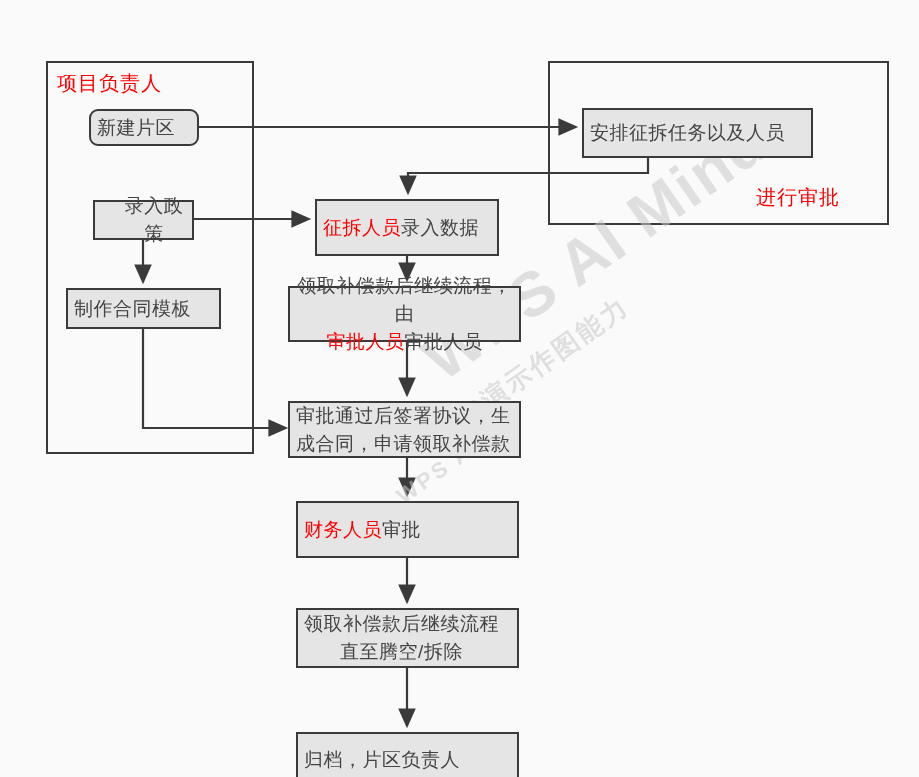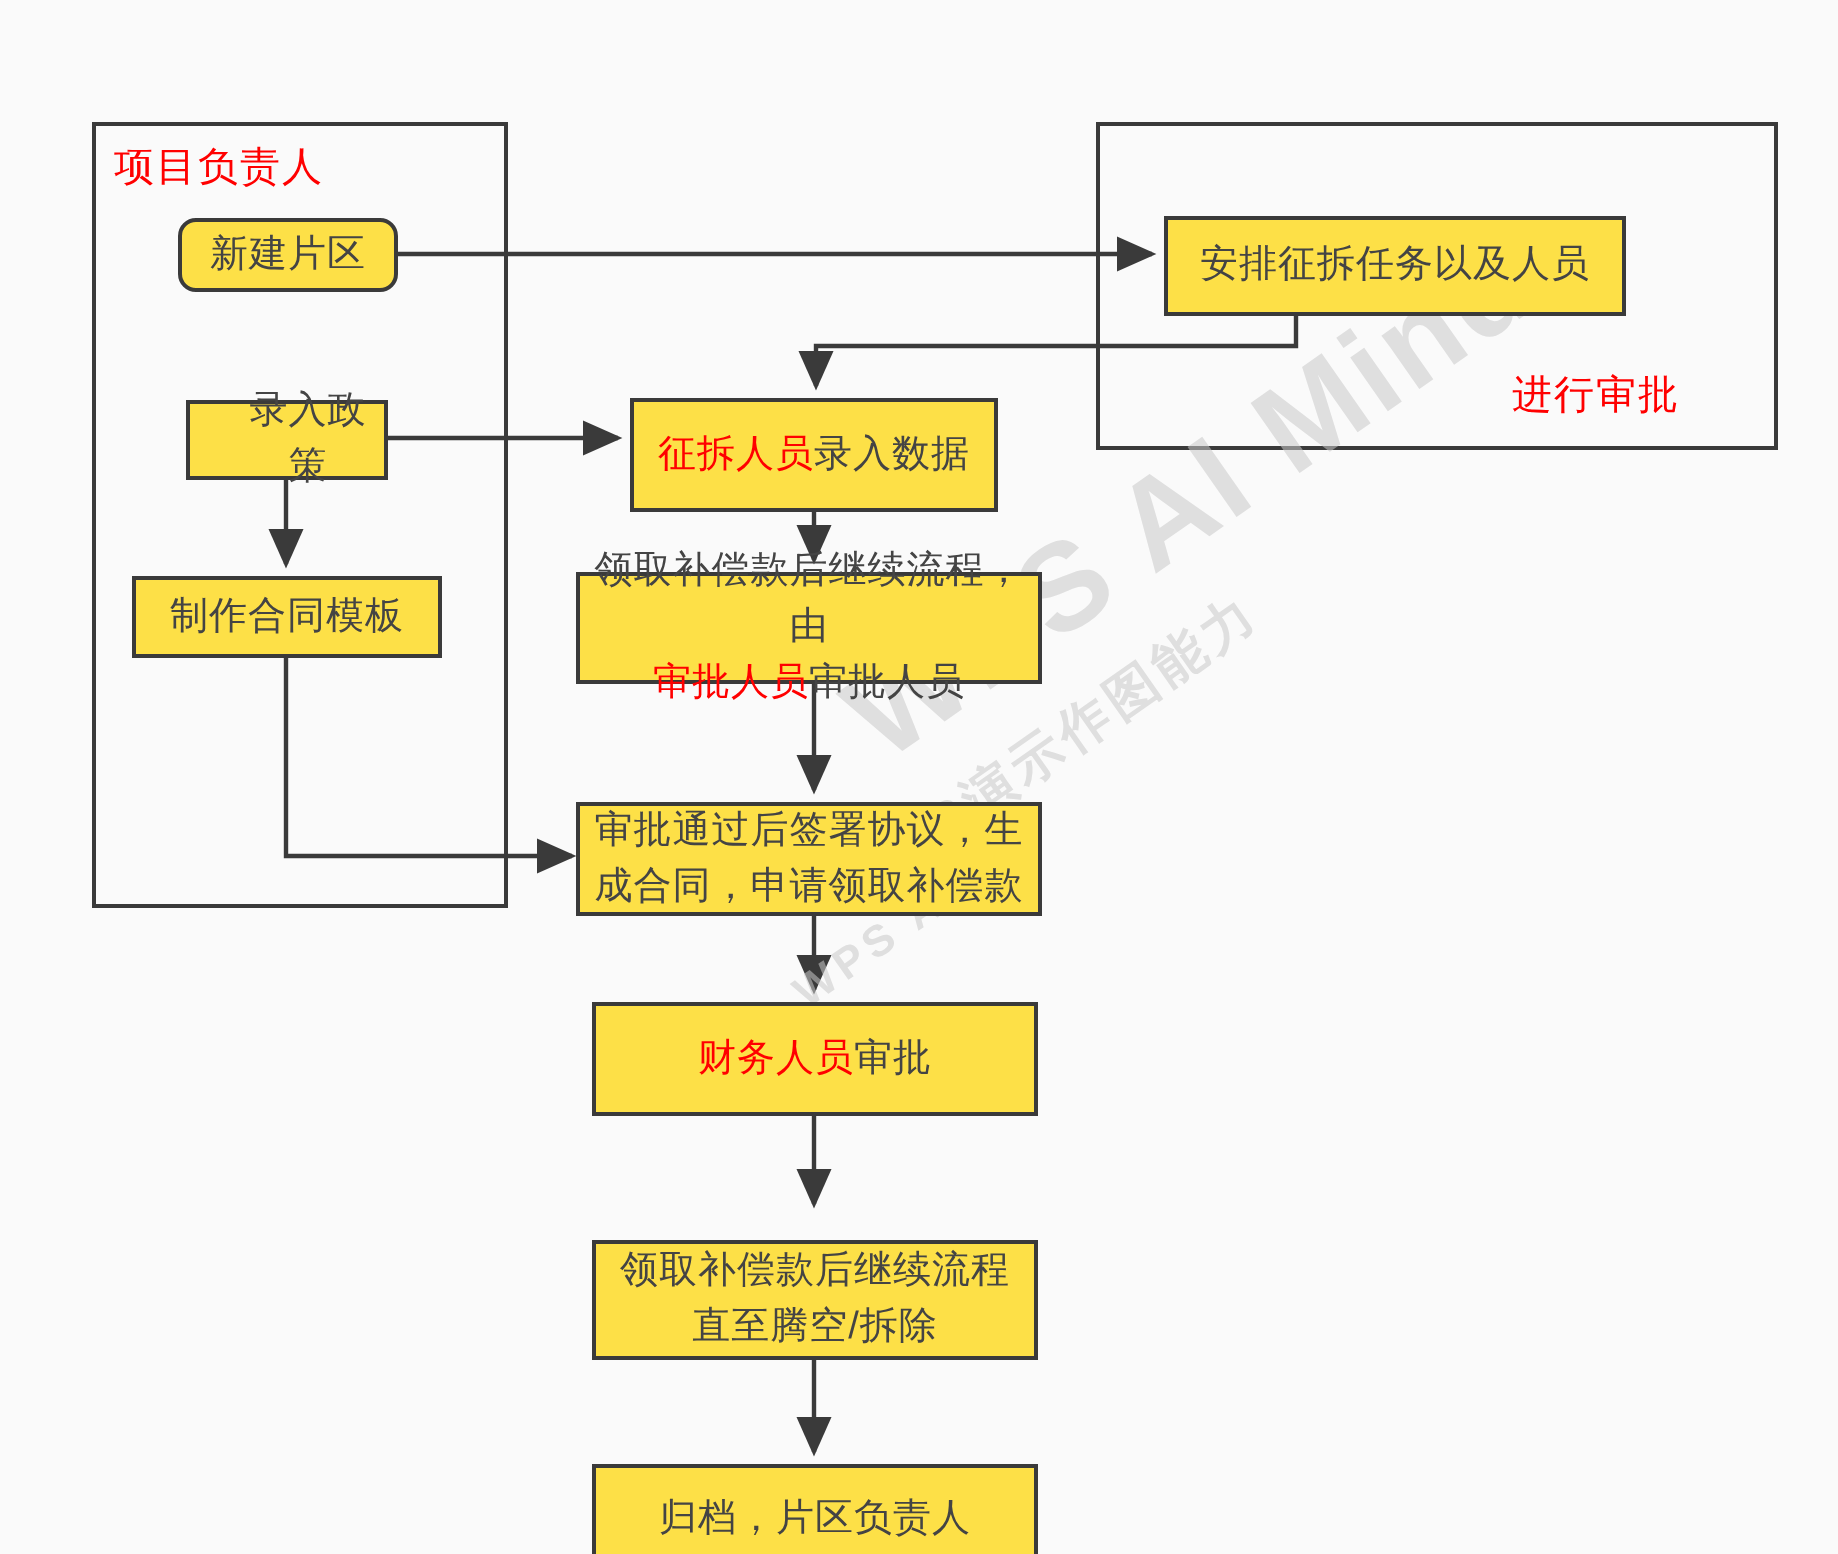--- a/index.html
+++ b/index.html
@@ -9,23 +9,23 @@
     font-family:"Liberation Sans","DejaVu Sans",sans-serif;
     overflow:hidden;
     position:relative;
   }
   #canvas{position:absolute;left:0;top:0;width:919px;height:777px;margin-top:36px;}
   svg.layer{position:absolute;left:0;top:0;width:919px;height:777px;pointer-events:none;}
 
   .node{
     position:absolute;
     box-sizing:border-box;
-    background:#fde047;
+    background:#e5e5e5;
     border:2px solid #3a3a3a;
-    display:flex;align-items:center;justify-content:center;
+    display:flex;align-items:center;
     text-align:center;
     color:#444444;
     font-size:19px;
     line-height:28px;
     letter-spacing:0.5px;
     z-index:3;
   }
   .node.rounded{border-radius:9px;}
   .node .txt{display:block;padding:0 6px;}
   .red{color:#ff0000;}
@@ -127,21 +127,21 @@
   </div>
 
   <div class="node" style="left:288px;top:365px;width:233px;height:57px;">
     <span class="txt"><span>审批通过后签署协议，生</span><br><span>成合同，申请领取补偿款</span></span>
   </div>
 
   <div class="node" style="left:296px;top:465px;width:223px;height:57px;">
     <span class="txt"><span class="red">财务人员</span><span>审批</span></span>
   </div>
 
-  <div class="node" style="left:296px;top:584px;width:223px;height:60px;">
+  <div class="node" style="left:296px;top:572px;width:223px;height:60px;">
     <span class="txt"><span>领取补偿款后继续流程</span><br><span>直至腾空/拆除</span></span>
   </div>
 
   <div class="node" style="left:296px;top:696px;width:223px;height:56px;">
     <span class="txt">归档，片区负责人</span>
   </div>
 
 </div>
 
 </body></html>

